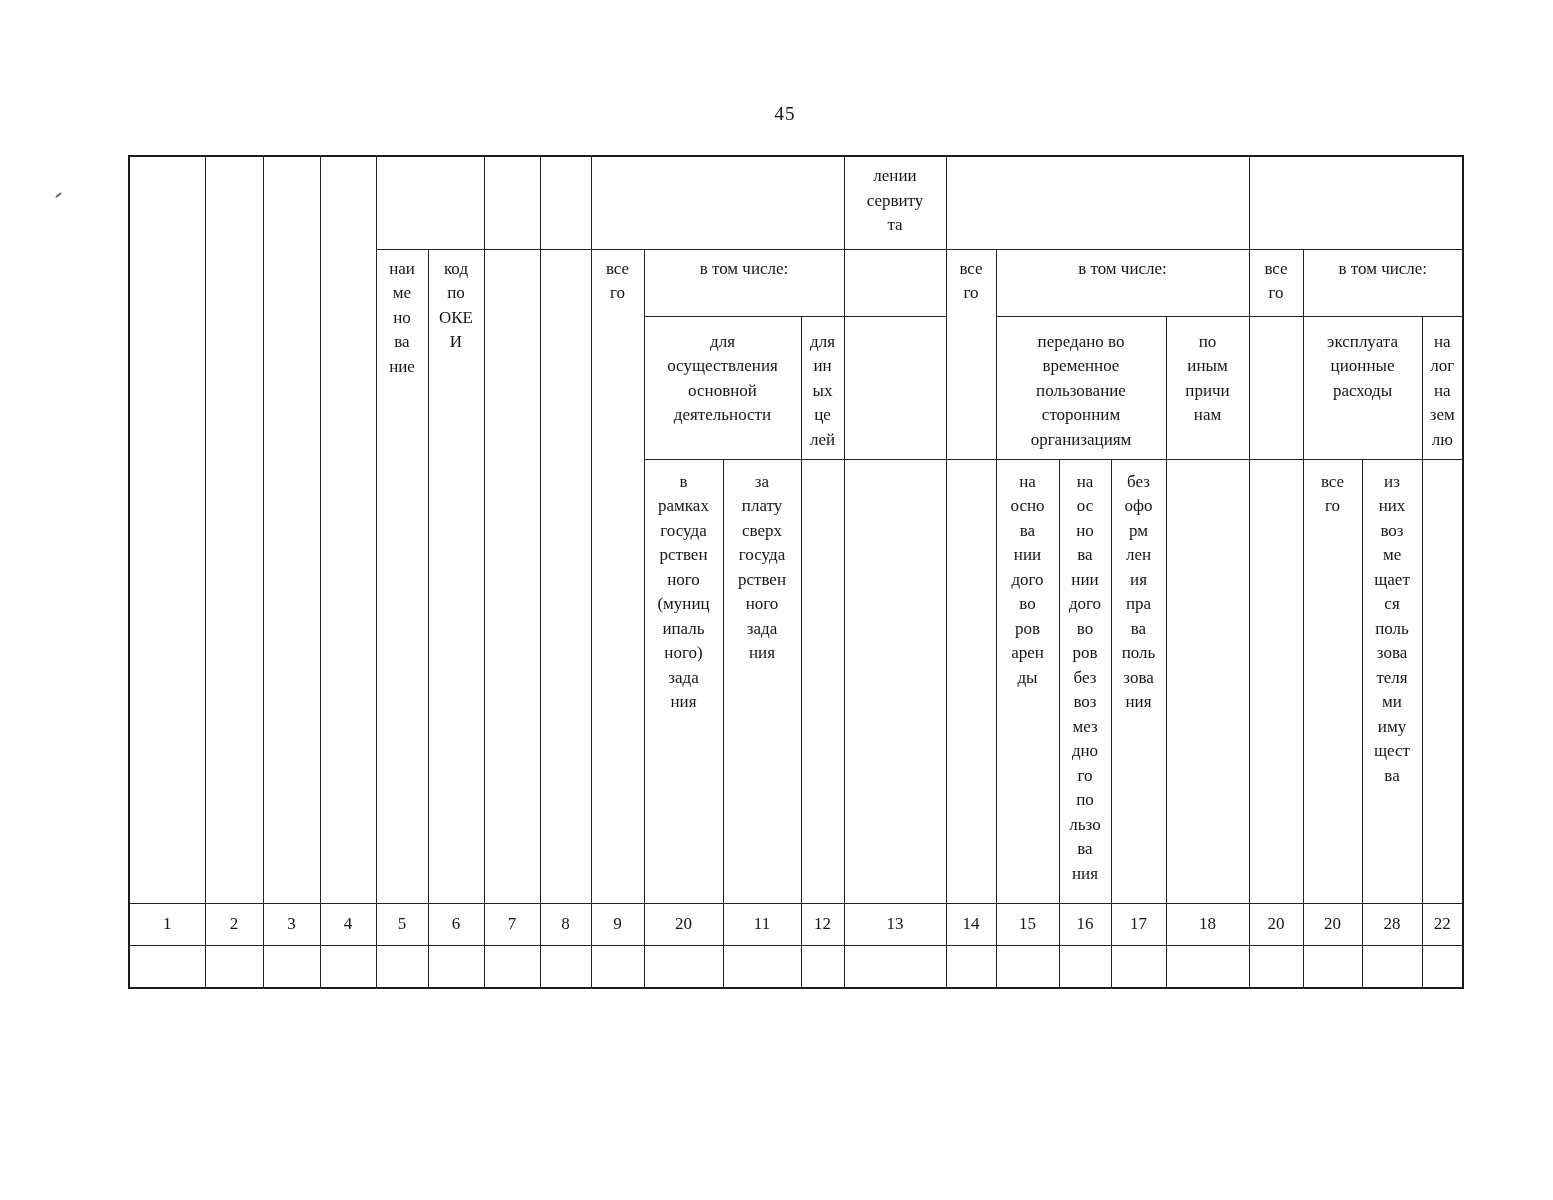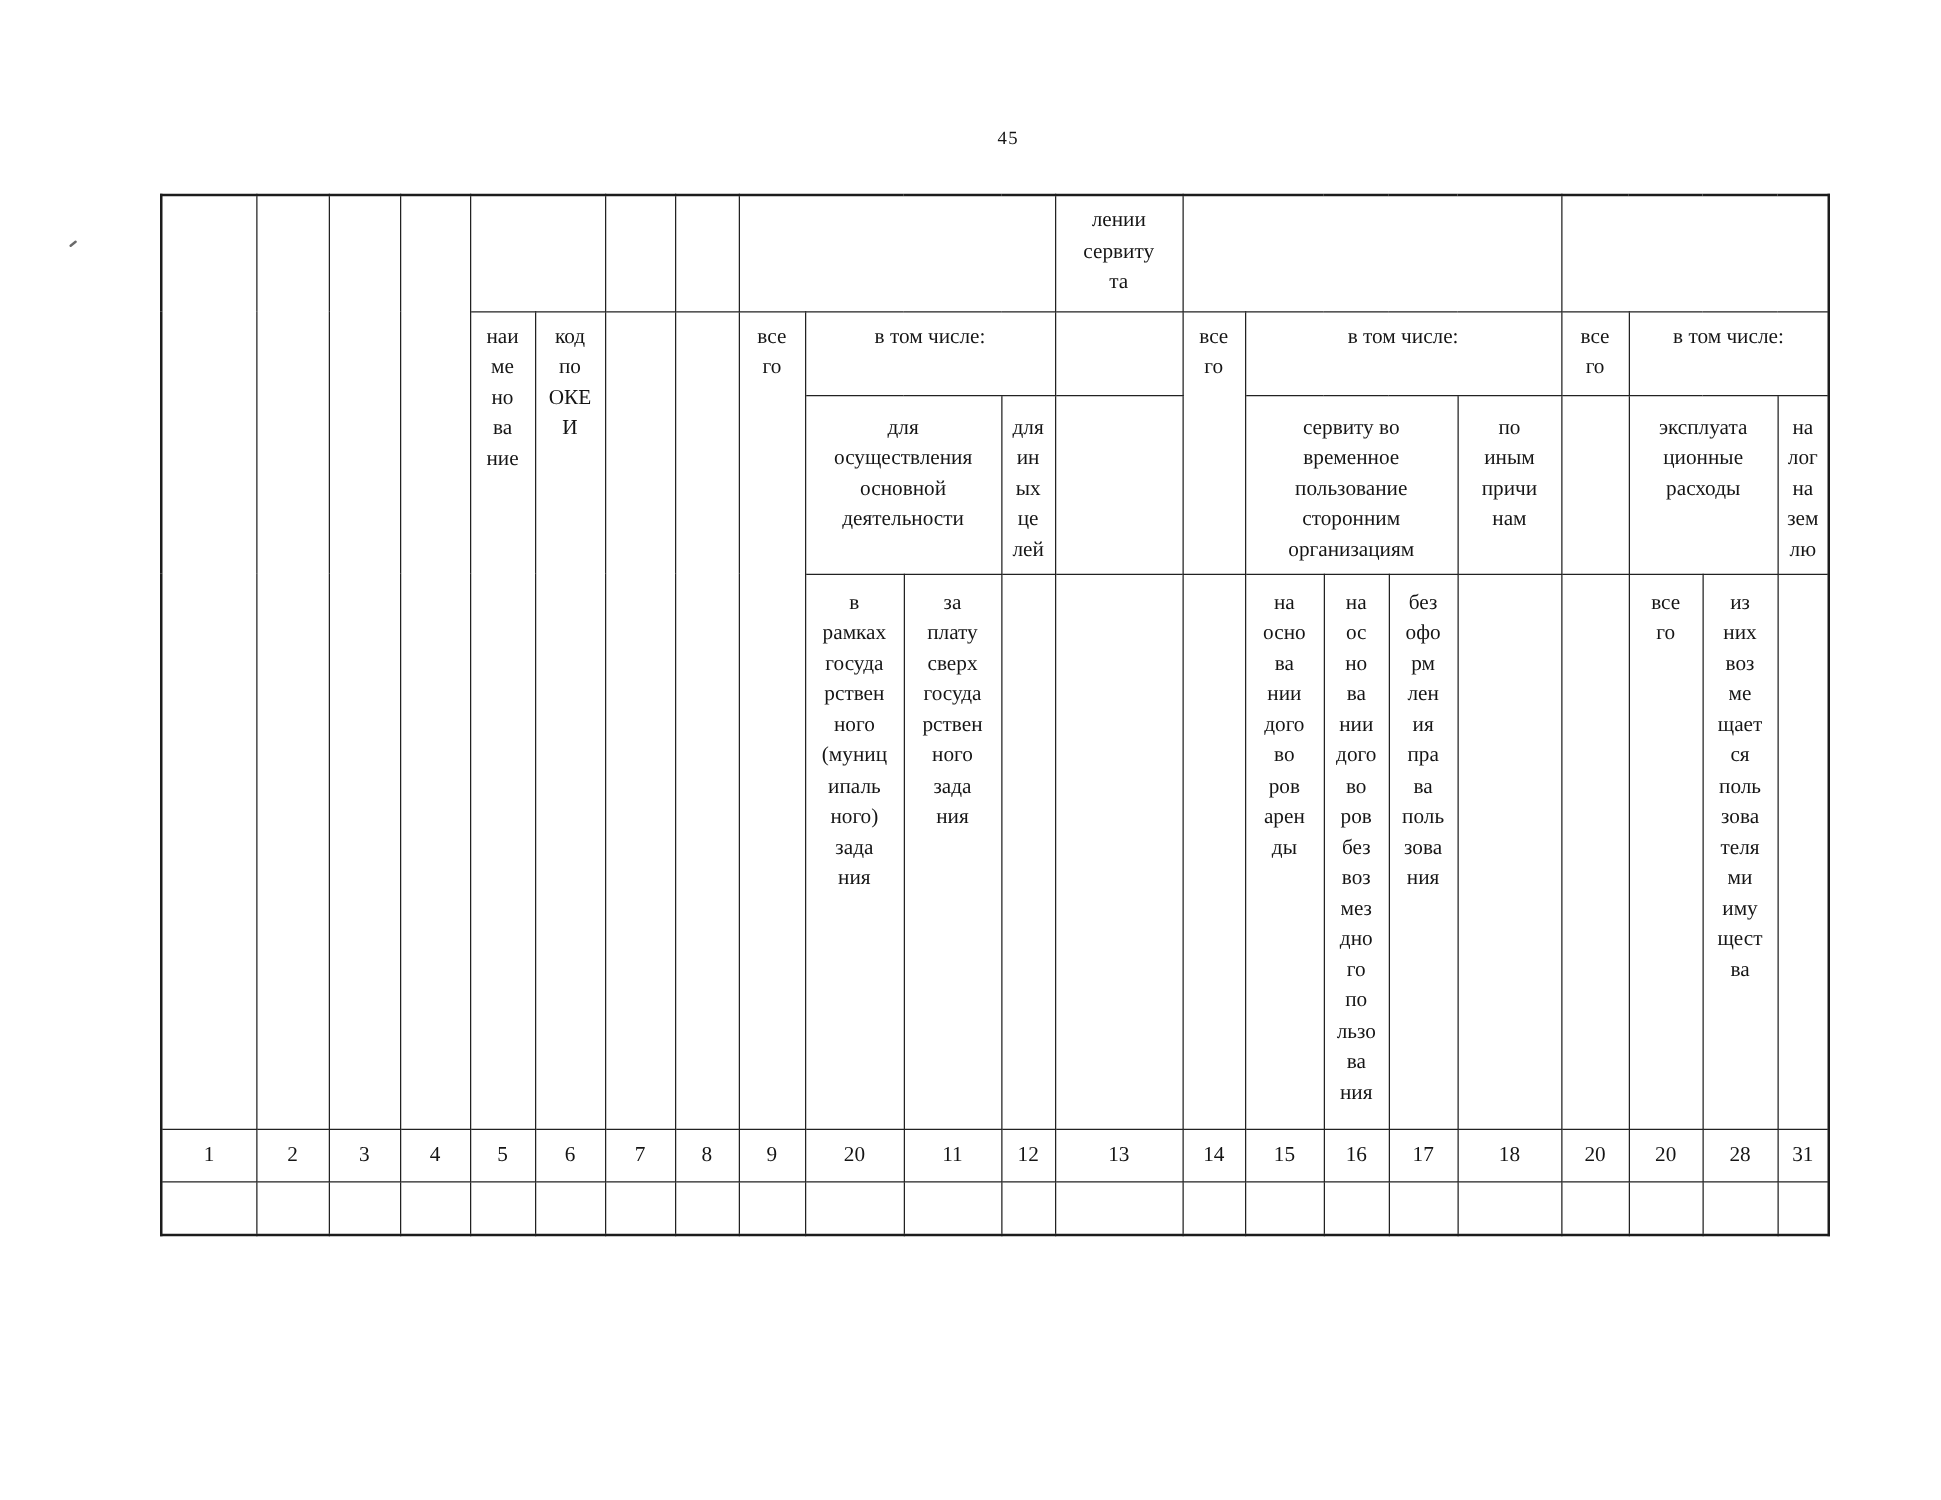--- a/index.html
+++ b/index.html
@@ -11,22 +11,22 @@
     font-family: "Liberation Serif", "DejaVu Serif", serif;
     color: #151515;
     overflow: hidden;
     position: relative;
   }
   .page-number {
     position: absolute;
     top: 103px;
     left: 755px;
     width: 60px;
-    text-align: right;
-    font-size: 15px;
+    text-align: center;
+    font-size: 19px;
     letter-spacing: 1px;
   }
   .scan-artifact {
     position: absolute;
     left: 55px;
     top: 194px;
     width: 7px;
     height: 2px;
     background: #6a6a6a;
     transform: rotate(-38deg);
@@ -143,21 +143,21 @@
     <td colspan="2">для
 осуществления
 основной
 деятельности</td>
     <td>для
 ин
 ых
 це
 лей</td>
     <td></td>
-    <td colspan="3">сервиту во
+    <td colspan="3">передано во
 временное
 пользование
 сторонним
 организациям</td>
     <td>по
 иным
 причи
 нам</td>
     <td></td>
     <td colspan="2">эксплуата
@@ -263,21 +263,21 @@
     <td>12</td>
     <td>13</td>
     <td>14</td>
     <td>15</td>
     <td>16</td>
     <td>17</td>
     <td>18</td>
     <td>20</td>
     <td>20</td>
     <td>28</td>
-    <td>31</td>
+    <td>22</td>
   </tr>
 
   <tr class="blank-row">
     <td></td>
     <td></td>
     <td></td>
     <td></td>
     <td></td>
     <td></td>
     <td></td>

